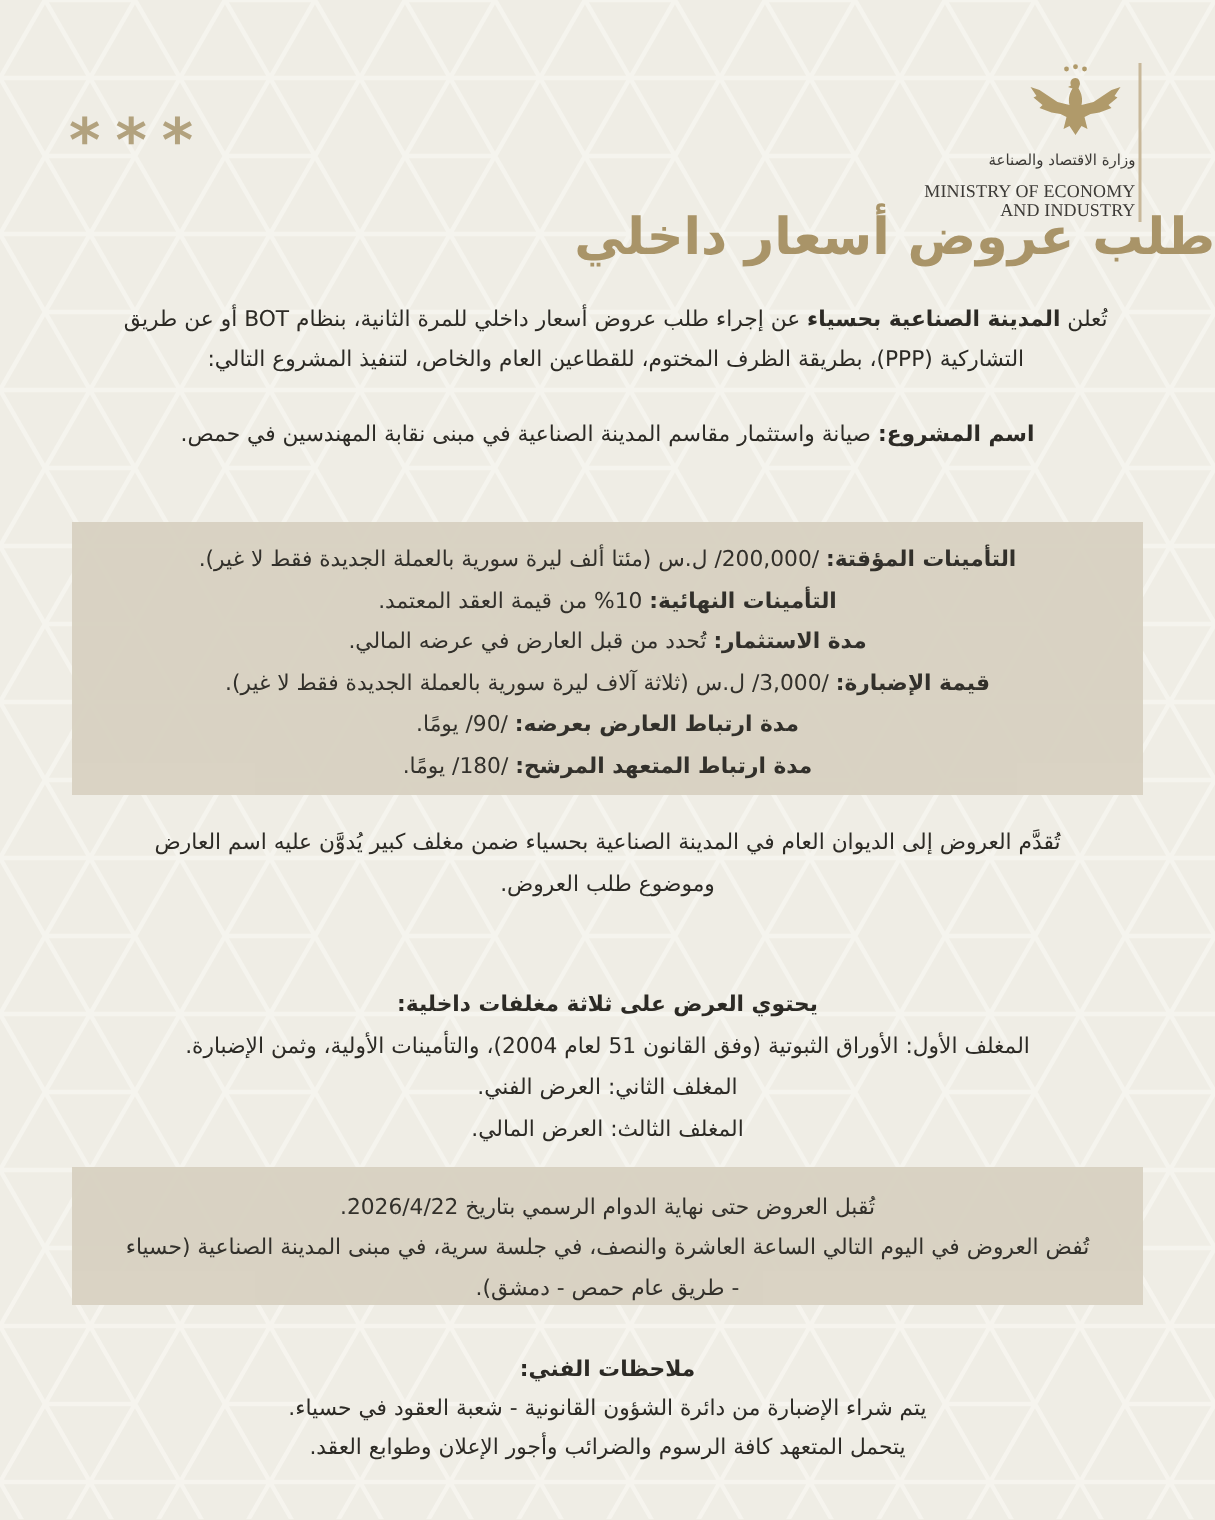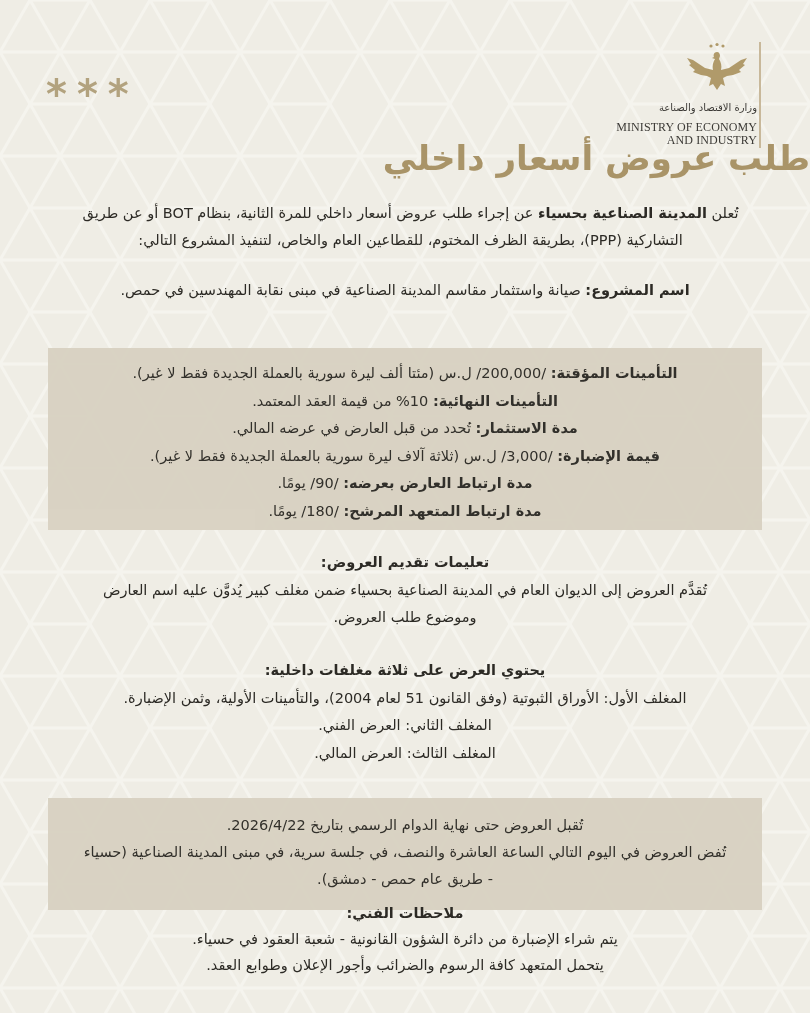--- a/index.html
+++ b/index.html
@@ -25,21 +25,21 @@
 
   .title { position:absolute; left:0; right:0; top:138px; text-align:right; font-size:34px; font-weight:bold; color:#a99468; direction:rtl; }
 
   .rtl { direction:rtl; text-align:center; }
   .intro { position:absolute; left:81px; right:70px; top:200px; font-size:14.5px; line-height:27px; }
   .project { position:absolute; left:60px; right:60px; top:282px; font-size:14.5px; }
   b, .bold { font-weight:bold; }
 
   .box { position:absolute; left:48px; width:714px; background:#d9d2c2; opacity:0.97; }
   .box1 { top:348px; height:182px; }
-  .box2 { top:778px; height:112px;margin-top:20px; }
+  .box2 { top:778px; height:92px; }
   .box-lines { padding-top:12px; font-size:14.5px; line-height:27.5px; }
   .box2 .box-lines { padding-top:14px; line-height:27px; }
 
   .section { position:absolute; left:60px; right:60px; font-size:14.5px; line-height:27.5px; }
   .sec-submit { top:549px; }
   .sec-env { top:657px; }
   .sec-notes { top:900px; line-height:26px; }
 </style>
 </head>
 <body>
@@ -87,21 +87,20 @@
       <div><span class="bold">التأمينات المؤقتة:</span> <span>/200,000/ ل.س (مئتا ألف ليرة سورية بالعملة الجديدة فقط لا غير).</span></div>
       <div><span class="bold">التأمينات النهائية:</span> <span>10% من قيمة العقد المعتمد.</span></div>
       <div><span class="bold">مدة الاستثمار:</span> <span>تُحدد من قبل العارض في عرضه المالي.</span></div>
       <div><span class="bold">قيمة الإضبارة:</span> <span>/3,000/ ل.س (ثلاثة آلاف ليرة سورية بالعملة الجديدة فقط لا غير).</span></div>
       <div><span class="bold">مدة ارتباط العارض بعرضه:</span> <span>/90/ يومًا.</span></div>
       <div><span class="bold">مدة ارتباط المتعهد المرشح:</span> <span>/180/ يومًا.</span></div>
     </div>
   </div>
 
   <div class="section sec-submit rtl">
-    <div class="bold">تعليمات تقديم العروض:</div>
     <div>تُقدَّم العروض إلى الديوان العام في المدينة الصناعية بحسياء ضمن مغلف كبير يُدوَّن عليه اسم العارض</div>
     <div>وموضوع طلب العروض.</div>
   </div>
 
   <div class="section sec-env rtl">
     <div class="bold">يحتوي العرض على ثلاثة مغلفات داخلية:</div>
     <div>المغلف الأول: الأوراق الثبوتية (وفق القانون 51 لعام 2004)، والتأمينات الأولية، وثمن الإضبارة.</div>
     <div>المغلف الثاني: العرض الفني.</div>
     <div>المغلف الثالث: العرض المالي.</div>
   </div>

